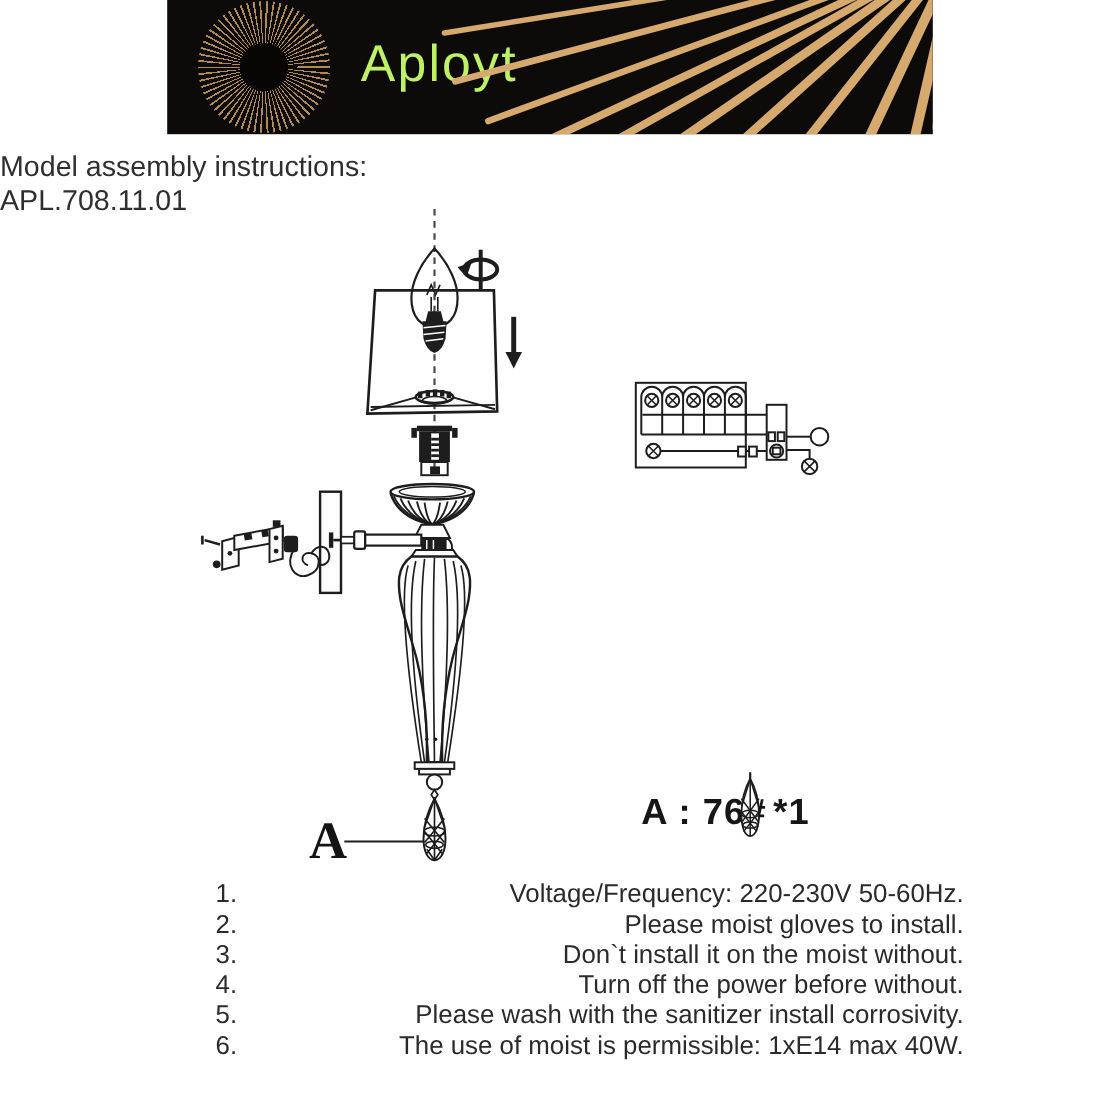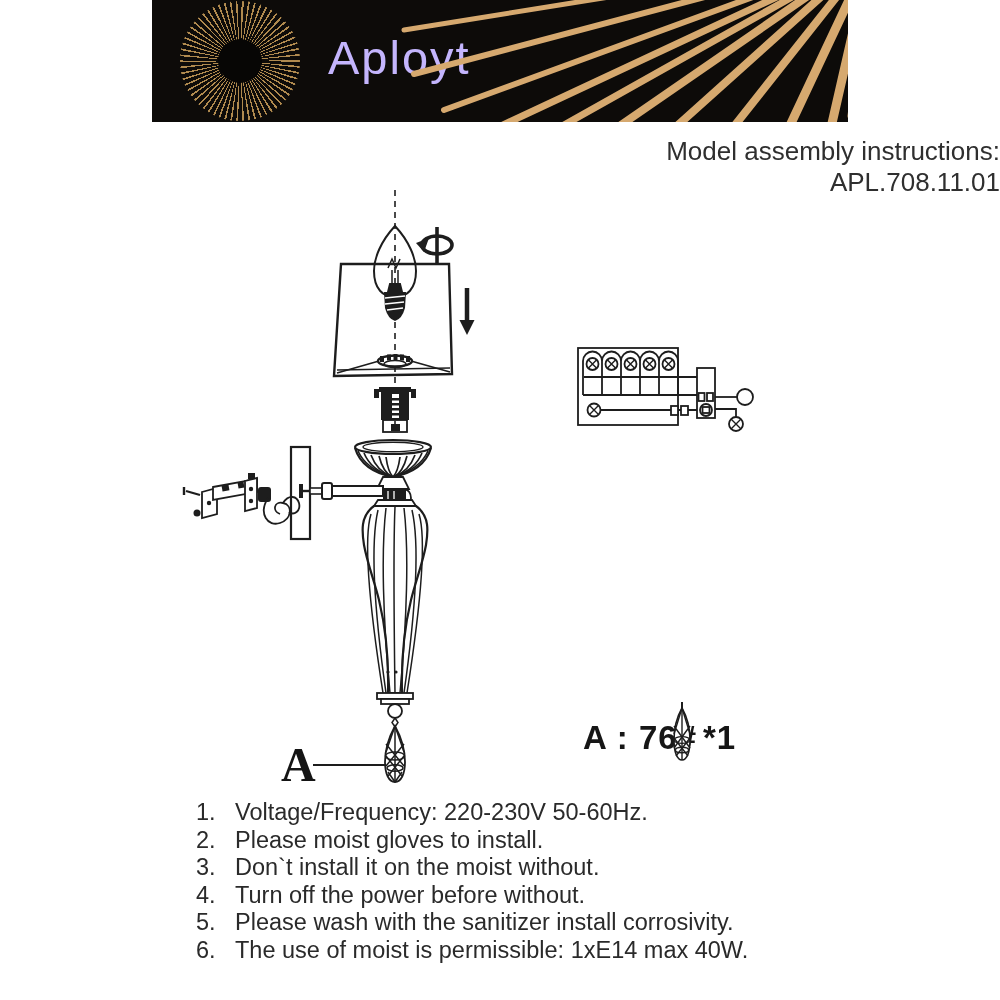--- a/index.html
+++ b/index.html
@@ -17,41 +17,41 @@
     background:
       radial-gradient(circle at center,#000000 0 21px,rgba(0,0,0,0) 21.5px),
       repeating-conic-gradient(from 2deg,#b08a4f 0deg 1.7deg,#0d0b09 1.7deg 5.8deg);
   }
   .burst-hole{
     position:absolute;left:50%;top:50%;width:44px;height:44px;margin:-22px 0 0 -22px;
     border-radius:50%;background:#070605;
   }
   .brand{
     position:absolute;left:176px;top:30px;font-size:47px;font-weight:400;
-    color:#c4b5fd;letter-spacing:2px;
+    color:#bef264;letter-spacing:2px;
   }
   .fan{position:absolute;right:0;top:0;width:696px;height:122px;}
   
-  .title-wrap{position:absolute;left:0;top:136px;width:1000px;text-align:right;color:#2f2f2f;}
+  .title-wrap{position:absolute;left:0;top:136px;width:1000px;text-align:left;color:#2f2f2f;}
   .title-line{font-size:26px;line-height:31px;}
   
   .drawing{position:absolute;left:0;top:0;width:1000px;height:1000px;}
   
   .callout-a{
     position:absolute;left:281px;top:737px;font-family:"Liberation Serif",serif;
     font-weight:700;font-size:48px;color:#141414;
   }
   .part-ref{position:absolute;left:583px;top:719px;font-size:33px;font-weight:700;color:#161616;letter-spacing:1px;}
   .part-qty{position:absolute;left:703px;top:719px;font-size:33px;font-weight:700;color:#161616;letter-spacing:1px;}
   .part-drop{position:absolute;left:669px;top:698px;}
   
   .instructions{position:absolute;left:196px;top:799px;width:680px;color:#2a2a2a;}
   .instr-row{display:flex;font-size:23.5px;line-height:27.6px;}
   .instr-num{width:39px;flex:0 0 39px;}
-  .instr-text{flex:1;}
+  .instr-text{flex:1;text-align:right;}
 </style>
 </head>
 <body>
 
 <div class="banner">
   <div class="burst">
     <div class="burst-hole"></div>
   </div>
   <div class="brand">Aployt</div>
   <svg class="fan" viewBox="0 0 696 122">

